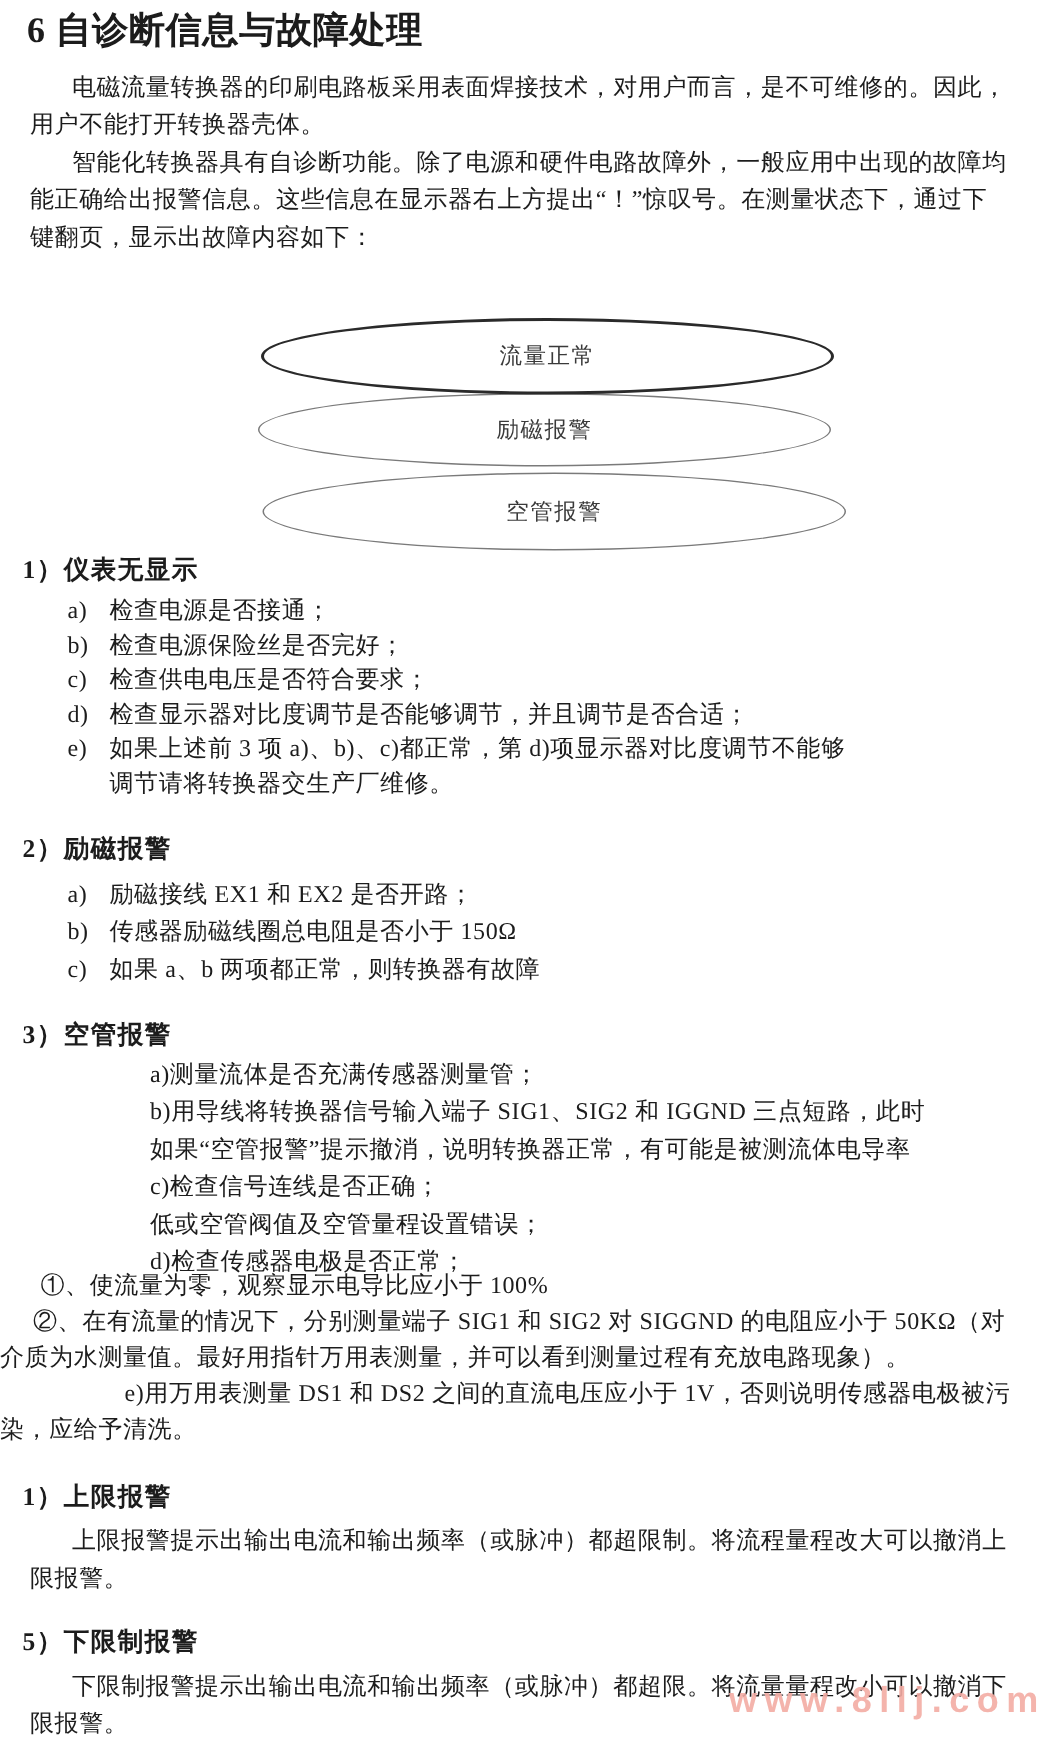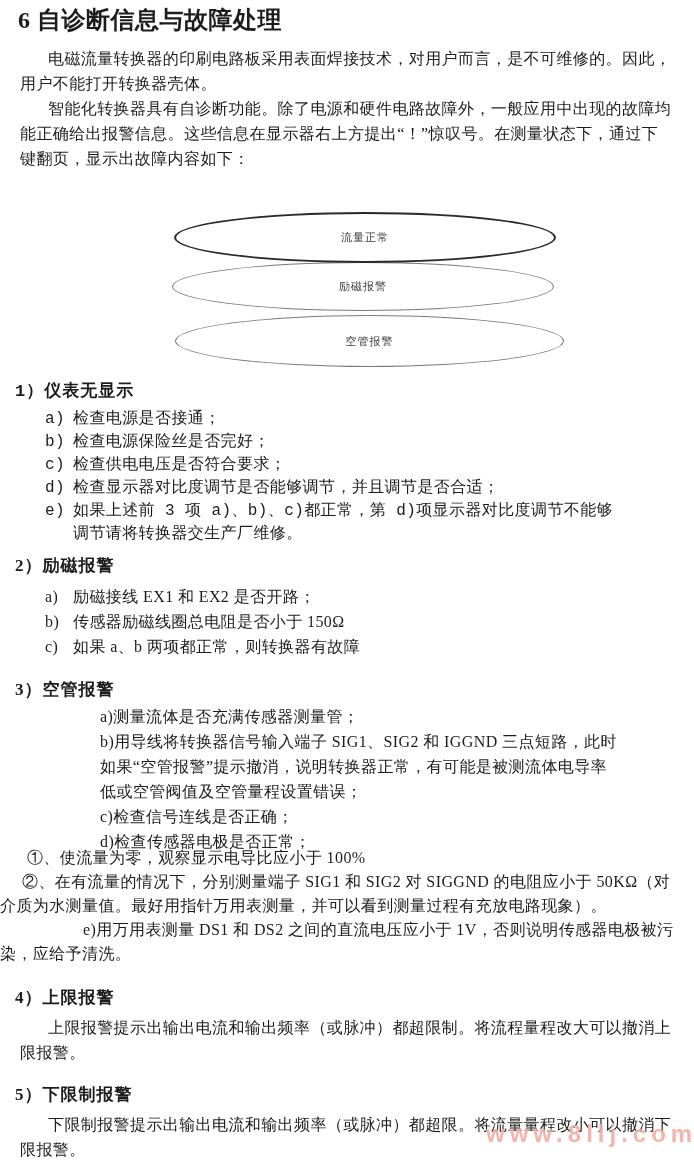--- a/index.html
+++ b/index.html
@@ -22,29 +22,29 @@
   }
   .intro{position:absolute;top:46px;left:0;width:694px;padding-left:20px;box-sizing:border-box;}
   .intro .ln{height:25px;line-height:25px;}
   .ind{text-indent:28px;}
   
   .diagram{position:absolute;top:212px;left:0;width:694px;height:158px;}
   .ellipse{
     position:absolute;border-radius:50%;
     display:flex;align-items:center;justify-content:center;
     background:#fff;
-    font-size:11px;color:#3a3a3a;letter-spacing:1px;
+    font-size:15px;color:#3a3a3a;letter-spacing:1px;
   }
   .e1{left:174px;top:0;width:378px;height:47px;border:2px solid #2a2a2a;z-index:3;}
   .e2{left:172px;top:50px;width:380px;height:47px;border:1px solid #7a7a7a;z-index:2;}
   .e3{left:175px;top:103px;width:387px;height:50px;border:1px solid #7a7a7a;z-index:1;}
   
   .sec{position:absolute;left:0;width:694px;box-sizing:border-box;}
   .heading{font-size:17px;font-weight:bold;padding-left:15px;line-height:24px;letter-spacing:1px;}
-  .s1{top:380px;font-family:Liberation Mono, monospace;}
+  .s1{top:368px;}
   .s1 .heading{margin-bottom:4px;}
   .s1 .item{line-height:23px;}
   .s2{top:554px;}
   .s2 .heading{margin-bottom:6px;}
   .s2 .item{line-height:25px;}
   .item{padding-left:45px;white-space:nowrap;}
   .marker{display:inline-block;width:28px;}
   .s3{top:678px;}
   .s3 .heading{margin-bottom:2px;}
   .s3 .ln{line-height:25px;padding-left:100px;}
@@ -107,35 +107,35 @@
     <div class="item"><span class="marker">a)</span><span>励磁接线 EX1 和 EX2 是否开路；</span></div>
     <div class="item"><span class="marker">b)</span><span>传感器励磁线圈总电阻是否小于 150Ω</span></div>
     <div class="item"><span class="marker">c)</span><span>如果 a、b 两项都正常，则转换器有故障</span></div>
   </div>
 
   <div class="sec s3">
     <div class="heading">3）空管报警</div>
     <div class="ln">a)测量流体是否充满传感器测量管；</div>
     <div class="ln">b)用导线将转换器信号输入端子 SIG1、SIG2 和 IGGND 三点短路，此时</div>
     <div class="ln">如果“空管报警”提示撤消，说明转换器正常，有可能是被测流体电导率</div>
+    <div class="ln">c)检查信号连线是否正确；</div>
     <div class="ln">低或空管阀值及空管量程设置错误；</div>
-    <div class="ln">c)检查信号连线是否正确；</div>
     <div class="ln">d)检查传感器电极是否正常；</div>
   </div>
 
   <div class="sec notes">
     <div class="ln n1">①、使流量为零，观察显示电导比应小于 100%</div>
     <div class="ln n2">②、在有流量的情况下，分别测量端子 SIG1 和 SIG2 对 SIGGND 的电阻应小于 50KΩ（对</div>
     <div class="ln n0">介质为水测量值。最好用指针万用表测量，并可以看到测量过程有充放电路现象）。</div>
     <div class="ln ne">e)用万用表测量 DS1 和 DS2 之间的直流电压应小于 1V，否则说明传感器电极被污</div>
     <div class="ln n0">染，应给予清洗。</div>
   </div>
 
   <div class="sec s4 para">
-    <div class="heading">4）上限报警</div>
+    <div class="heading">1）上限报警</div>
     <div class="ln ind">上限报警提示出输出电流和输出频率（或脉冲）都超限制。将流程量程改大可以撤消上</div>
     <div class="ln">限报警。</div>
   </div>
 
   <div class="sec s5 para">
     <div class="heading">5）下限制报警</div>
     <div class="ln ind">下限制报警提示出输出电流和输出频率（或脉冲）都超限。将流量量程改小可以撤消下</div>
     <div class="ln">限报警。</div>
   </div>
 

